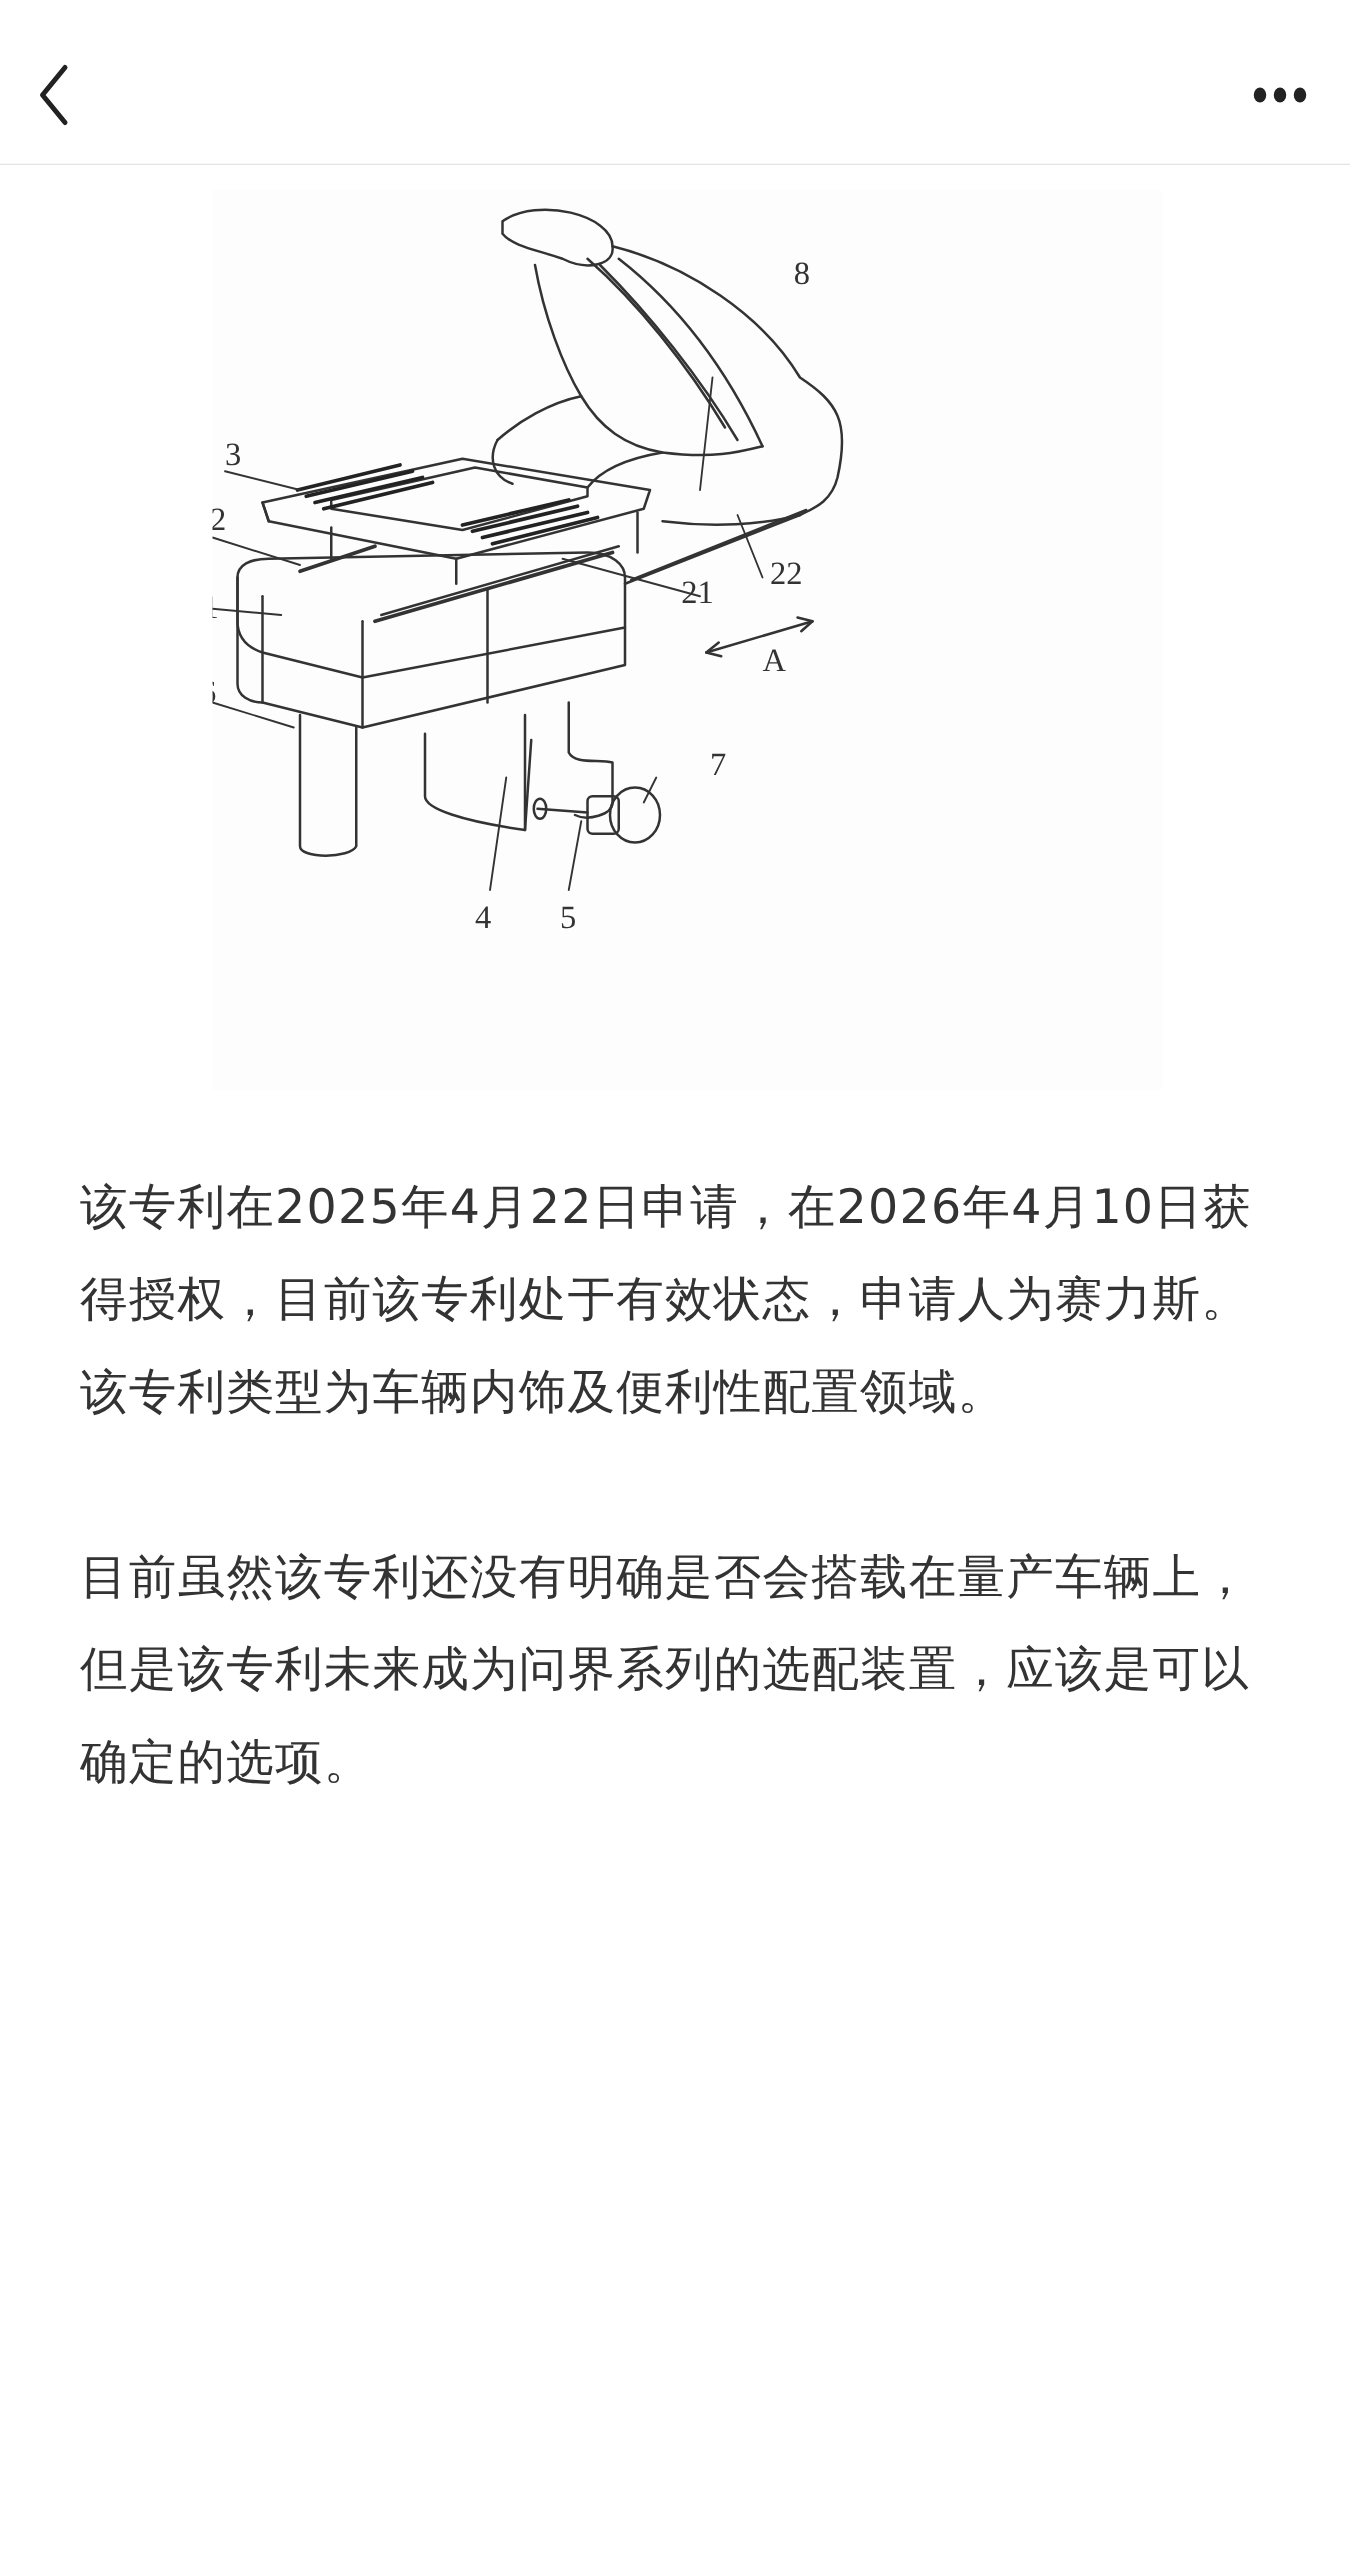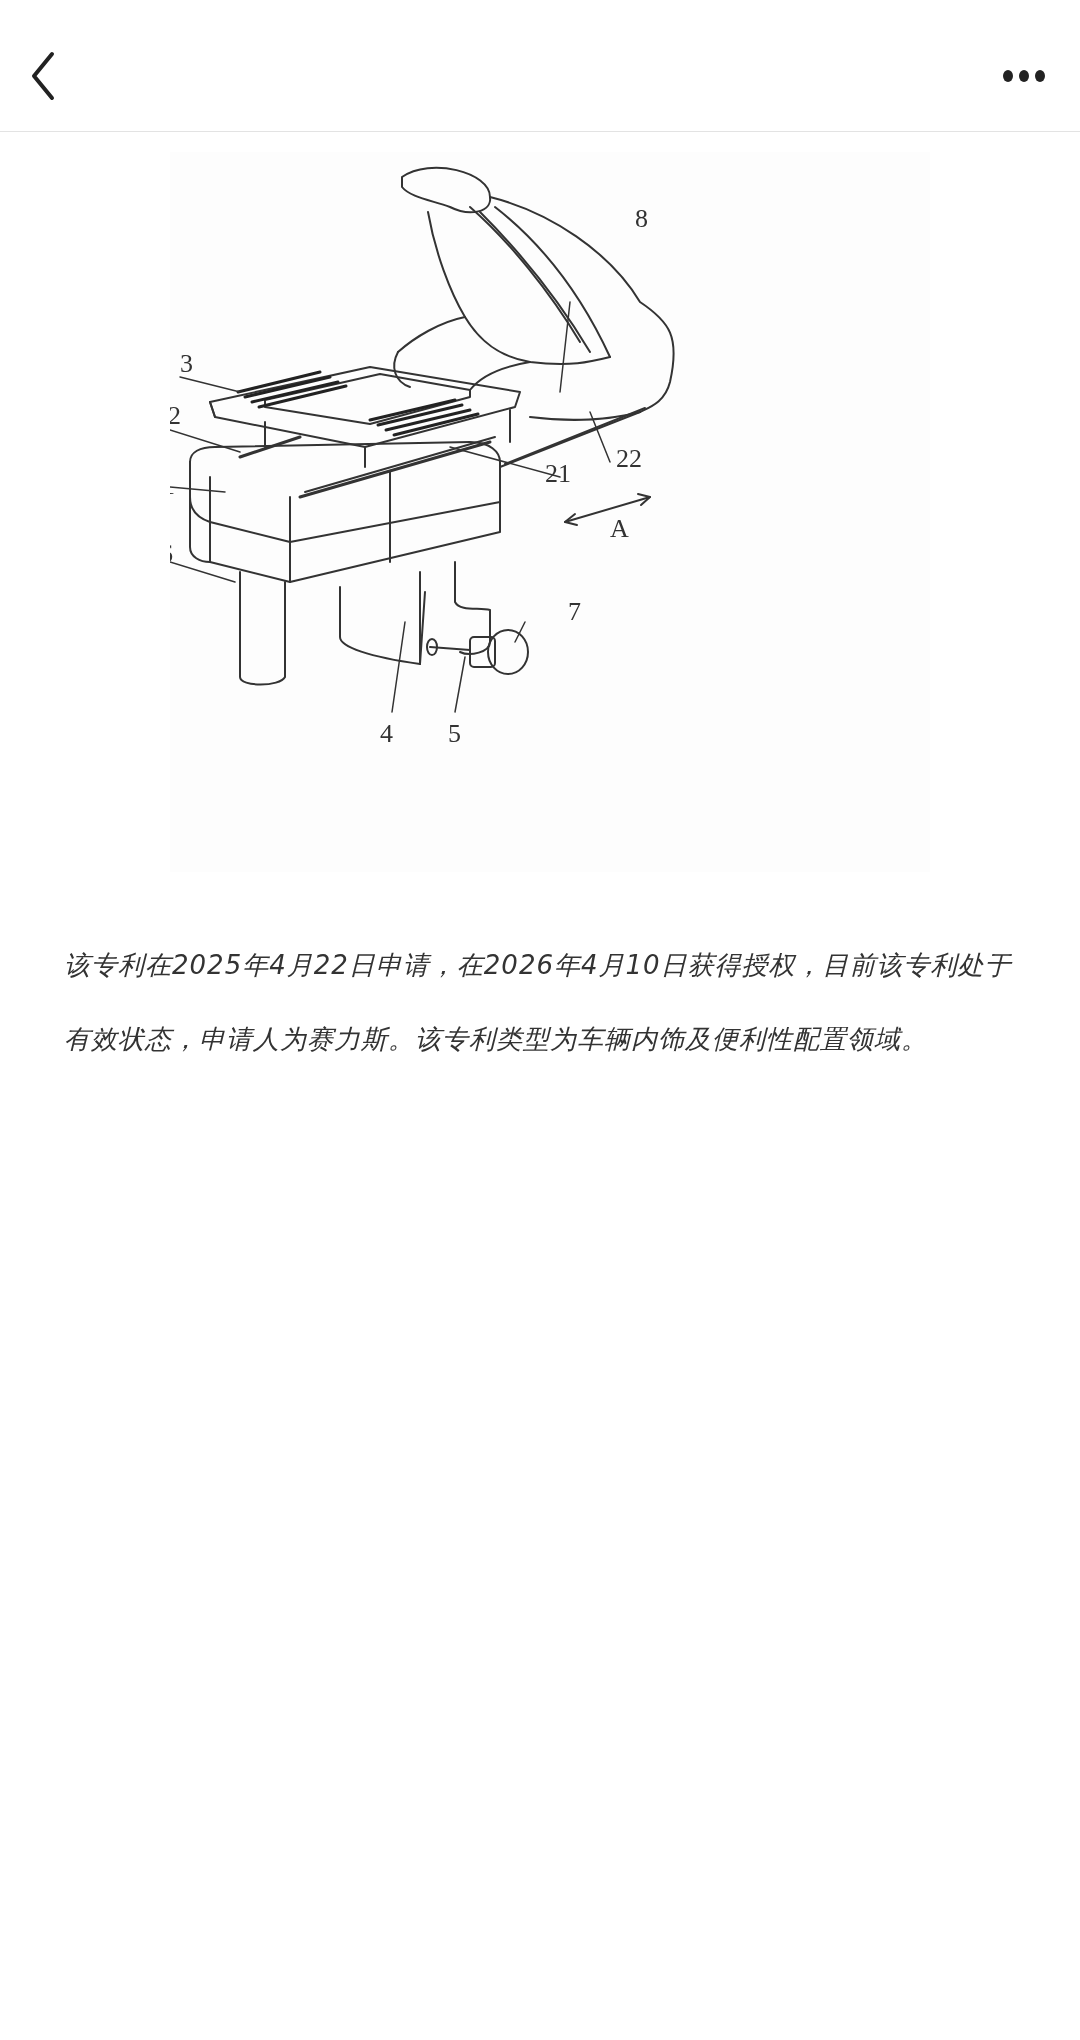--- a/index.html
+++ b/index.html
@@ -6,22 +6,22 @@
   body { width: 1080px; height: 2040px; overflow: hidden; position: relative;
          font-family: "DejaVu Sans", "Liberation Sans", sans-serif; color: #333333; }
   .topbar { position: absolute; left: 0; top: 0; width: 1080px; height: 131px;
             background: #ffffff; border-bottom: 1px solid #e3e3e3; }
   .back-btn { position: absolute; left: 22px; top: 46px; width: 44px; height: 60px; cursor: pointer; }
   .more-btn { position: absolute; right: 22px; top: 56px; width: 60px; height: 40px; cursor: pointer; }
   .content { position: absolute; left: 0; top: 132px; width: 1080px; height: 1908px; }
   .figure { position: absolute; left: 170px; top: 20px; width: 760px; height: 720px; background: #fdfdfd; }
   .figure svg { width: 100%; height: 100%; }
   .article { position: absolute; left: 64px; top: 796px; width: 960px; }
-  .para { font-size: 26px; line-height: 74px; color: #333333; margin: 0 0 74px 0;
-          letter-spacing: 1px; font-style: italic; }
+  .para { font-size: 38px; line-height: 74px; color: #333333; margin: 0 0 74px 0;
+          letter-spacing: 1px; }
   .fade { position: absolute; left: 900px; top: 1950px; width: 180px; height: 90px;
           background: linear-gradient(to right, rgba(255,255,255,0) 0%, rgba(255,255,255,0.85) 40%, #ffffff 80%); }
 </style>
 </head>
 <body>
 
 <div class="topbar">
   <div class="back-btn">
     <svg width="44" height="60" viewBox="0 0 44 60">
       <polyline points="30,8 12,30 30,52" fill="none" stroke="#222222" stroke-width="4" stroke-linecap="round" stroke-linejoin="round"></polyline>
@@ -125,16 +125,17 @@
         <text x="465" y="75">8</text>
         <text x="375" y="330">21</text>
         <text x="446" y="315">22</text>
         <text x="440" y="385">A</text>
       </g>
     </svg>
   </div>
 
   <div class="article">
     <p class="para">该专利在2025年4月22日申请，在2026年4月10日获得授权，目前该专利处于有效状态，申请人为赛力斯。该专利类型为车辆内饰及便利性配置领域。</p>
+    <p class="para">目前虽然该专利还没有明确是否会搭载在量产车辆上，但是该专利未来成为问界系列的选配装置，应该是可以确定的选项。</p>
   </div>
 </div>
 
 <div class="fade"></div>
 
 </body></html>

